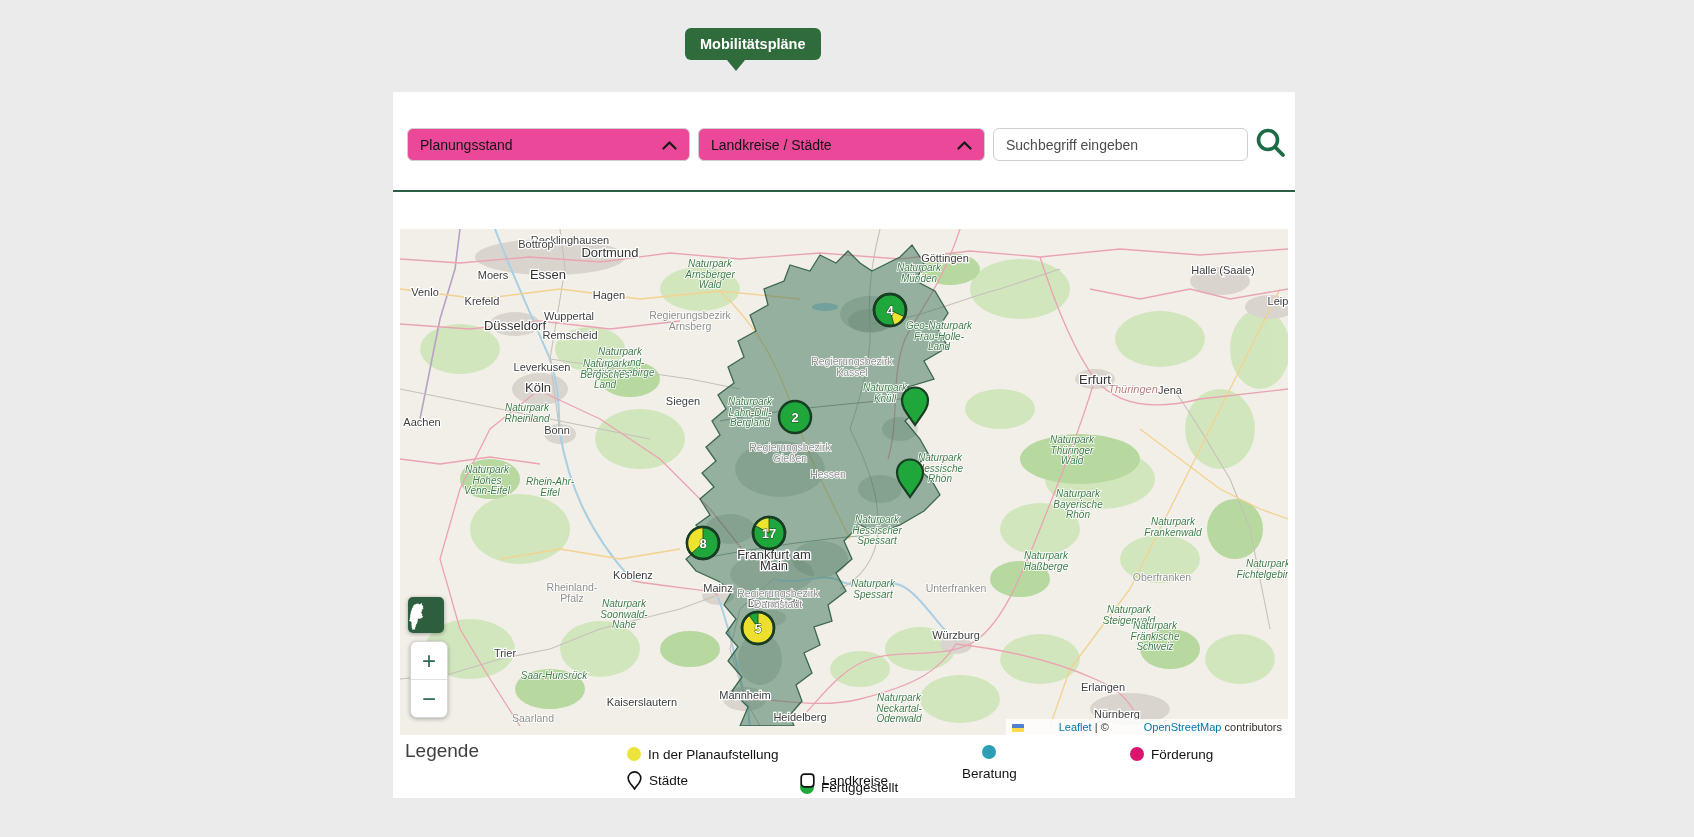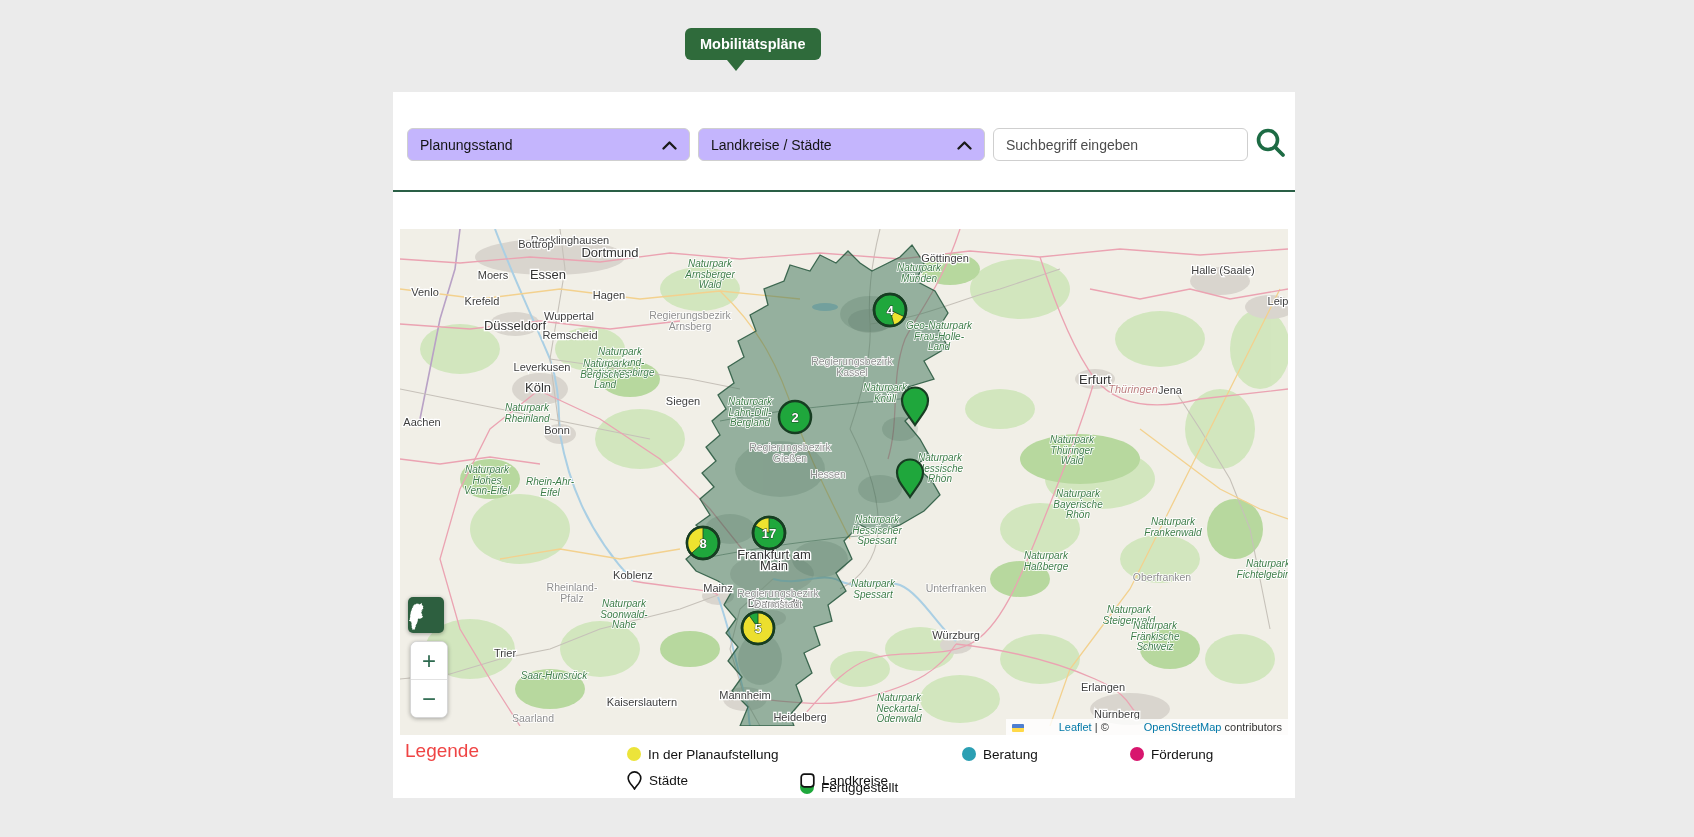--- a/index.html
+++ b/index.html
@@ -19,21 +19,21 @@
     border:9px solid transparent;border-top:11px solid #2f6b3b;border-bottom:0;
   }
   .tab.inactive{color:#1f1f1f;}
 
   
   .card{position:absolute;left:393px;top:92px;width:902px;height:706px;background:#fff;}
 
   
   .filters{position:absolute;left:0;top:36px;width:100%;height:34px;}
   .dd{
-    position:absolute;height:33px;border:1px solid #cfcfcf;border-radius:6px;background:#c4b5fd;
+    position:absolute;height:33px;border:1px solid #cfcfcf;border-radius:6px;background:#ec4899;
     display:flex;align-items:center;justify-content:space-between;
     padding:0 12px;box-sizing:border-box;font-size:14px;color:#141414;cursor:pointer;
   }
   .dd-planung{left:14px;width:283px;}
   .dd-landkreis{left:305px;width:287px;}
   .search-wrap{position:absolute;left:600px;width:255px;height:33px;}
   .search-wrap input{
     width:100%;height:100%;box-sizing:border-box;border:1px solid #cfcfcf;border-radius:6px;
     padding:0 12px;font-size:14px;font-family:inherit;color:#141414;outline:none;
   }
@@ -71,21 +71,21 @@
   .attribution{
     position:absolute;right:0;bottom:0;background:rgba(255,255,255,.82);
     font-size:11px;color:#333;padding:2px 6px;white-space:nowrap;
   }
   .attribution a{color:#0078a8;text-decoration:none;cursor:pointer;padding-left:32px;}
   .ua-flag{display:inline-block;width:12px;height:8px;border-radius:1px;overflow:hidden;vertical-align:-1px;margin-right:3px;
     background:linear-gradient(#4e7fd0 50%,#ffd948 50%);}
 
   
   .legend{position:absolute;left:0;top:645px;width:100%;height:60px;}
-  .legend-title{position:absolute;left:12px;top:3px;font-size:19px;color:#ef4444;}
+  .legend-title{position:absolute;left:12px;top:3px;font-size:19px;color:#404040;}
   .legend-item{position:absolute;display:flex;align-items:center;gap:7px;font-size:13.5px;color:#121212;height:18px;}
   .legend-dot{width:14px;height:14px;border-radius:50%;flex:0 0 auto;}
   .legend-shape{display:flex;align-items:center;flex:0 0 auto;}
 </style>
 </head>
 <body>
 
 <div class="viewport">
 
   <div class="tabbar" id="tabbar">
@@ -367,21 +367,21 @@
     <div class="legend" id="legend">
       <div class="legend-title">Legende</div>
     <div class="legend-item" style="left: 234px; top: 8px;">
           <span class="legend-dot" style="background:#ece43a"></span>
           <span>In der Planaufstellung</span>
         </div>
         <div class="legend-item" style="left: 407px; top: 8px; margin-top: 33px;">
           <span class="legend-dot" style="background:#1fa83c"></span>
           <span>Fertiggestellt</span>
         </div>
-        <div class="legend-item" style="left: 569px; top: 8px;">
+        <div class="legend-item" style="left: 569px; top: 8px; flex-direction: column;">
           <span class="legend-dot" style="background:#2b9fb3"></span>
           <span>Beratung</span>
         </div>
         <div class="legend-item" style="left: 737px; top: 8px;">
           <span class="legend-dot" style="background:#d8166e"></span>
           <span>Förderung</span>
         </div>
         <div class="legend-item" style="left: 234px; top: 34px;">
           <span class="legend-shape">
             <svg width="15" height="19" viewBox="0 0 15 19">

